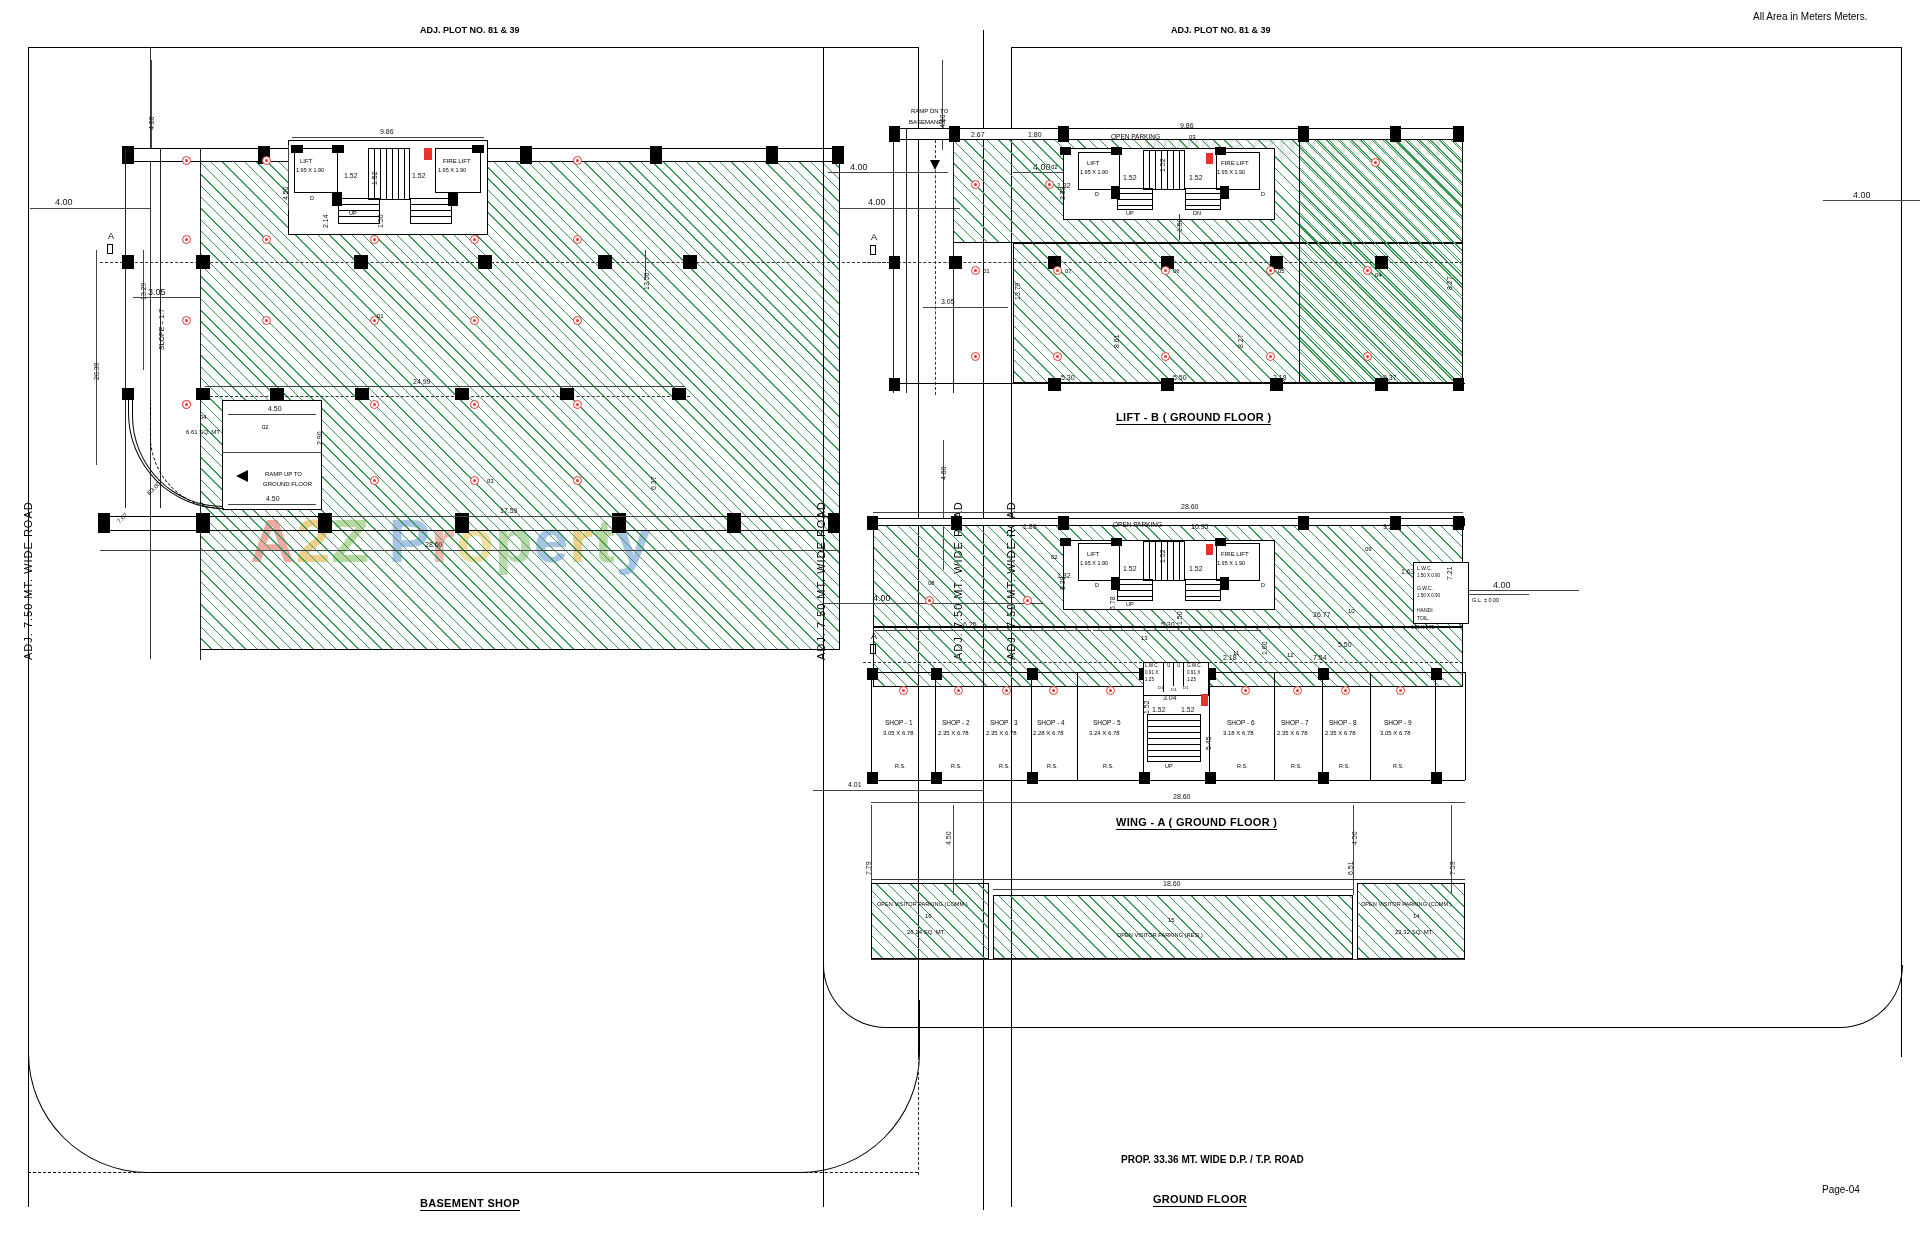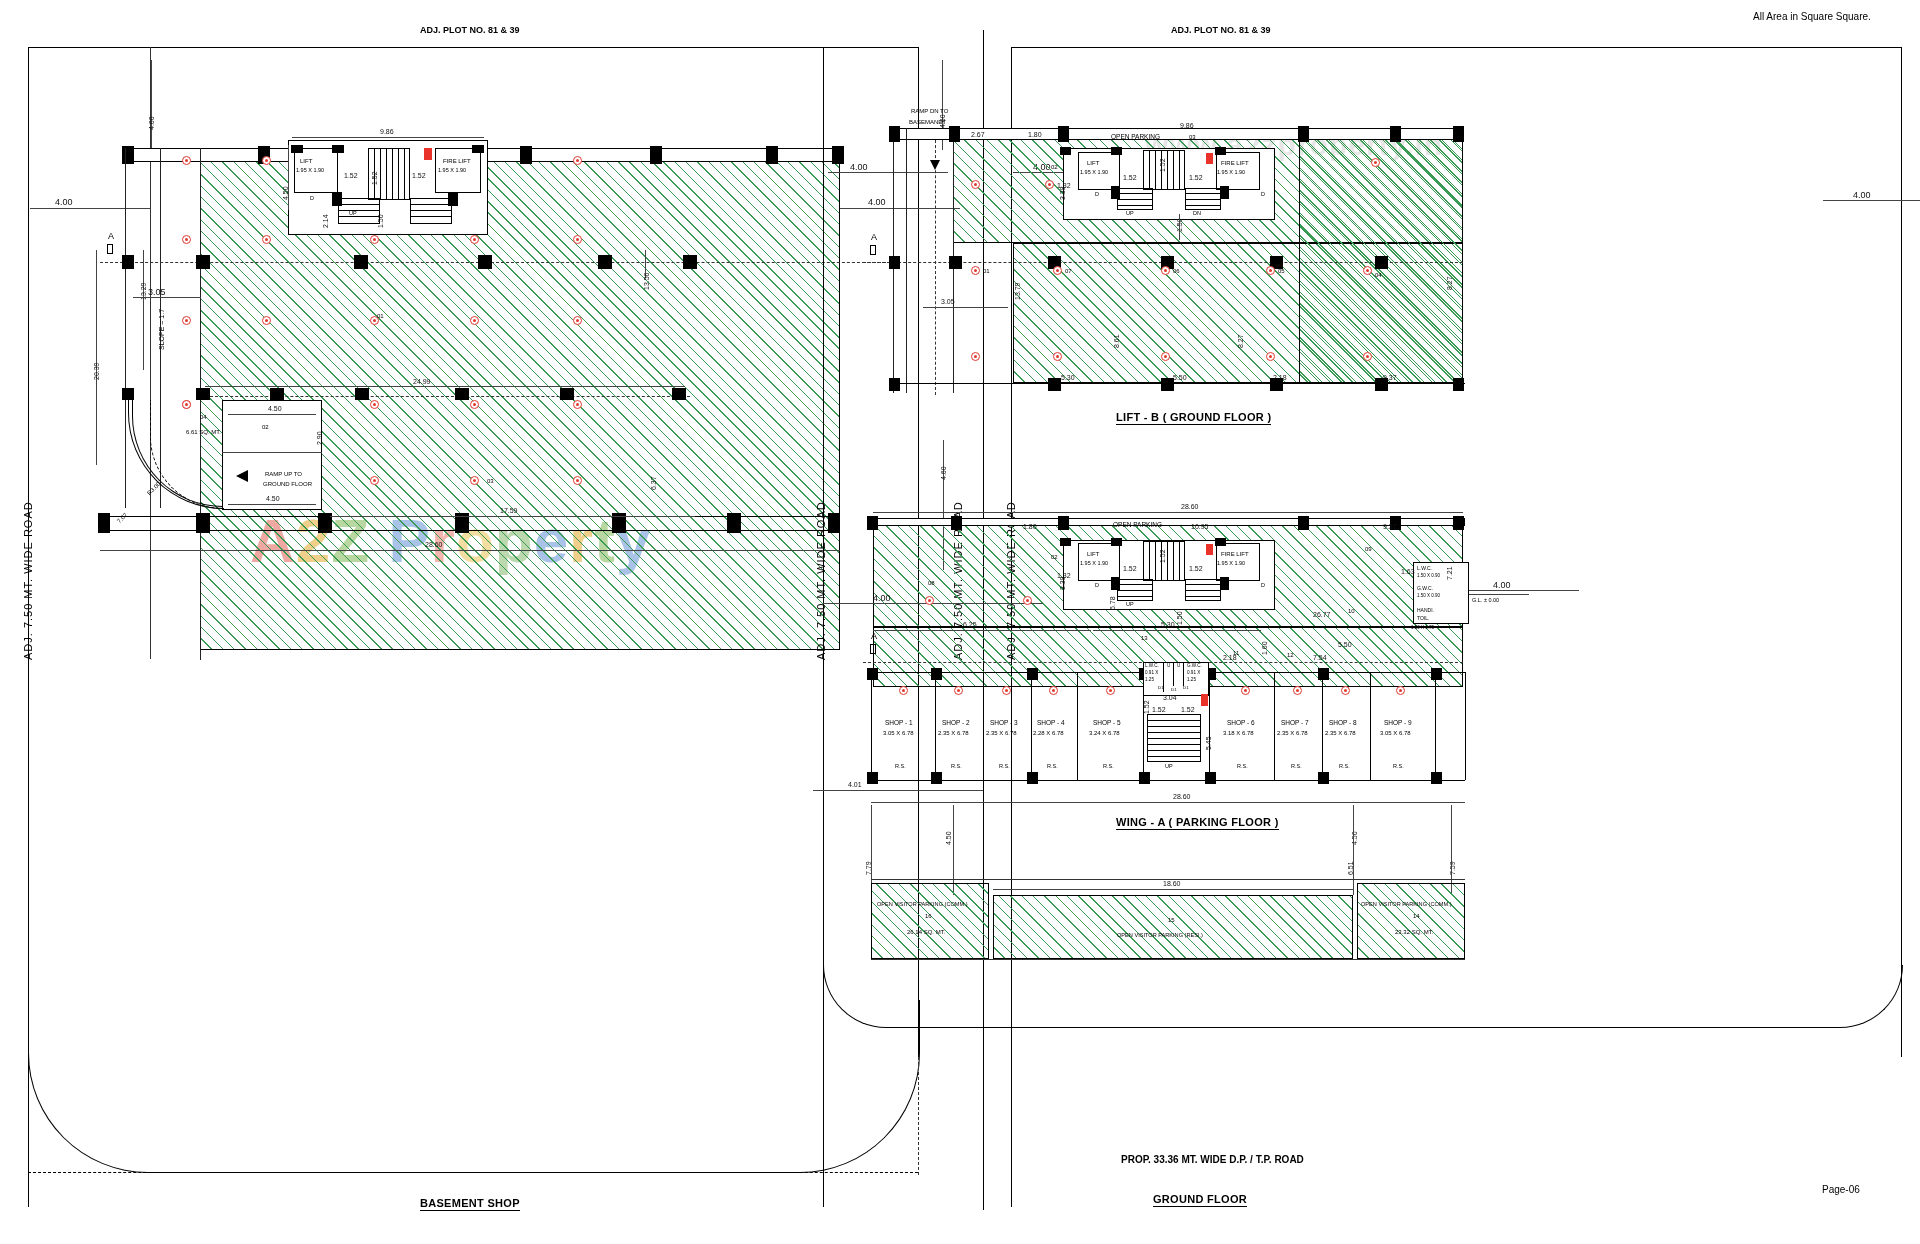--- a/index.html
+++ b/index.html
@@ -47,22 +47,22 @@
   .wm1 .e{color:#bcd8ae;}.wm1 .y{color:#a9c3e8;}
   .wm2{font-size:30px;left:1145px;top:128px;color:#e6e6e6;letter-spacing:1px;}
   .swirl{position:absolute;border:1px solid #000;border-radius:0 0 0 150px;
          border-top:none;border-right:none;}
 </style>
 </head>
 <body>
 
 <div class="page">
 
-  <div class="lbl" style="left:1753px;top:12px;font-size:10px;">All Area in Square Square.</div>
-  <div class="lbl" style="left:1822px;top:1185px;font-size:10px;">Page-06</div>
+  <div class="lbl" style="left:1753px;top:12px;font-size:10px;">All Area in Meters Meters.</div>
+  <div class="lbl" style="left:1822px;top:1185px;font-size:10px;">Page-04</div>
 
   <div class="wm wm1">
     <span class="a">A</span><span class="t">2</span><span class="z">Z</span>
     <span class="p"> P</span><span class="r">r</span><span class="o">o</span><span class="e">p</span><span class="y">e</span><span class="t">r</span><span class="z">t</span><span class="p">y</span>
   </div>
   <div class="wm wm2">www.a2zproperty.in</div>
 
   <div class="vl" style="left:983px;top:30px;height:1180px;background:#000;"></div>
 
   <div class="abs" style="left:0;top:0;width:980px;height:1244px;">
@@ -609,21 +609,21 @@
         <div class="dim" style="left:310px;top:34px;">1.52</div>
         <div class="dimv" style="left:272px;top:42px;">1.52</div>
         <div class="dimv" style="left:334px;top:78px;">5.45</div>
       </div>
 
       <div class="hl" style="left:-170px;top:300px;width:170px;background:#444;"></div>
       <div class="dim" style="left:-135px;top:291px;">4.01</div>
       <div class="hl" style="left:-112px;top:312px;width:594px;background:#444;"></div>
       <div class="dim" style="left:190px;top:303px;">28.60</div>
 
-      <div class="cap" style="left:133px;top:326px;">WING - A ( PARKING FLOOR )</div>
+      <div class="cap" style="left:133px;top:326px;">WING - A ( GROUND FLOOR )</div>
     </div>
 
     <div class="abs" style="left:0;top:855px;width:937px;height:220px;">
       <div class="vl" style="left:-112px;top:-20px;height:60px;background:#444;"></div>
       <div class="dimv" style="left:-118px;top:20px;">7.79</div>
       <div class="dimv" style="left:-38px;top:-10px;">4.50</div>
       <div class="dimv" style="left:368px;top:-10px;">4.50</div>
       <div class="dimv" style="left:364px;top:20px;">6.51</div>
       <div class="dimv" style="left:466px;top:20px;">7.59</div>
       <div class="vl" style="left:-112px;top:-50px;height:90px;background:#444;"></div>

